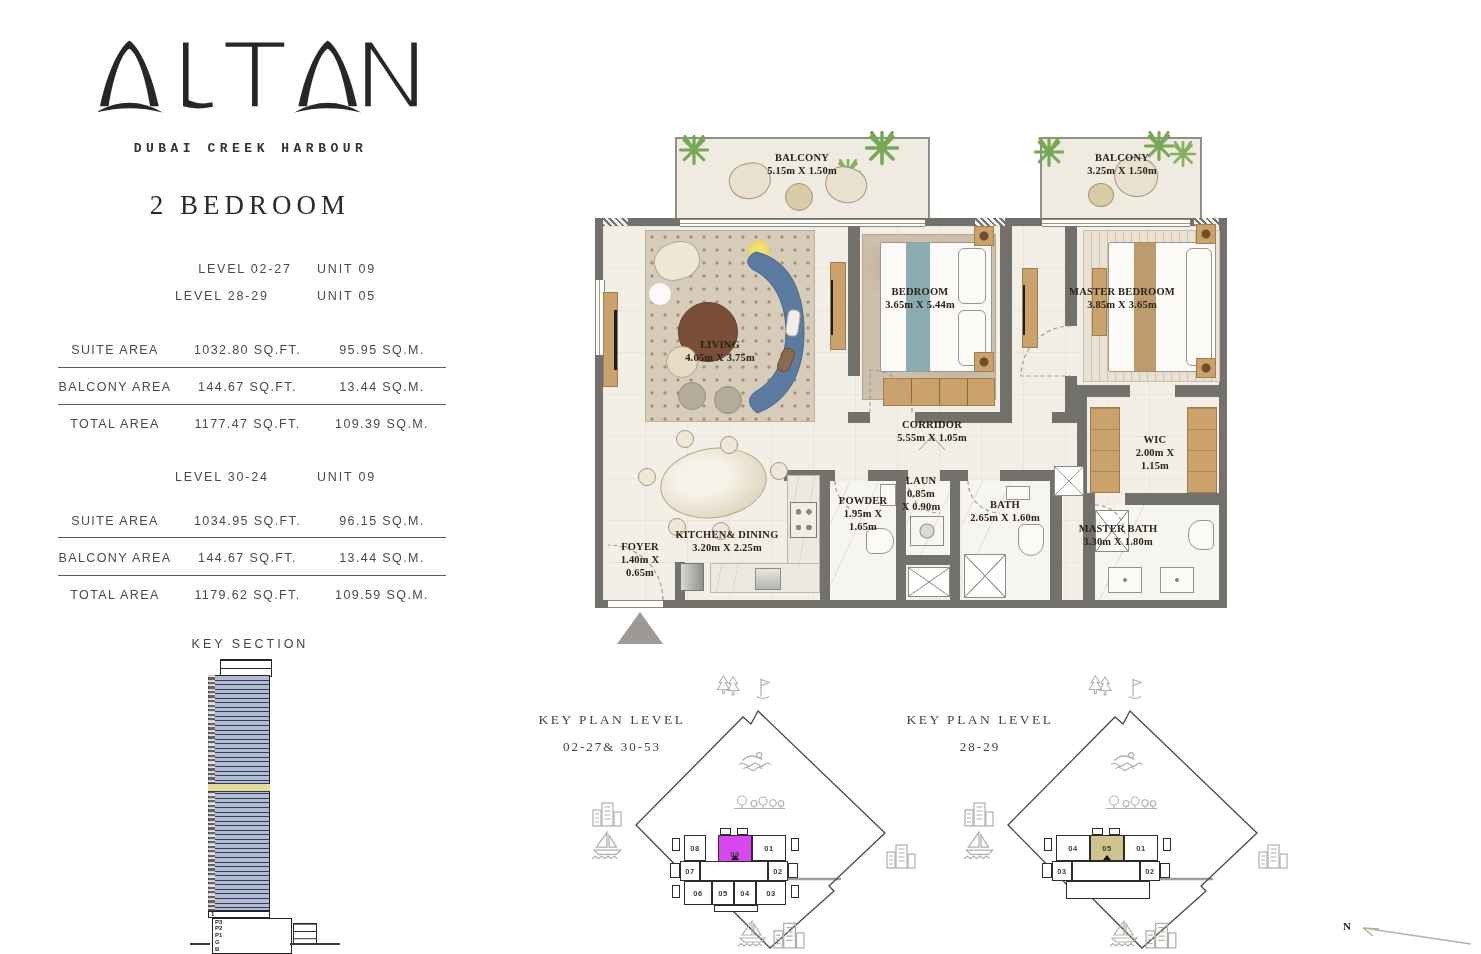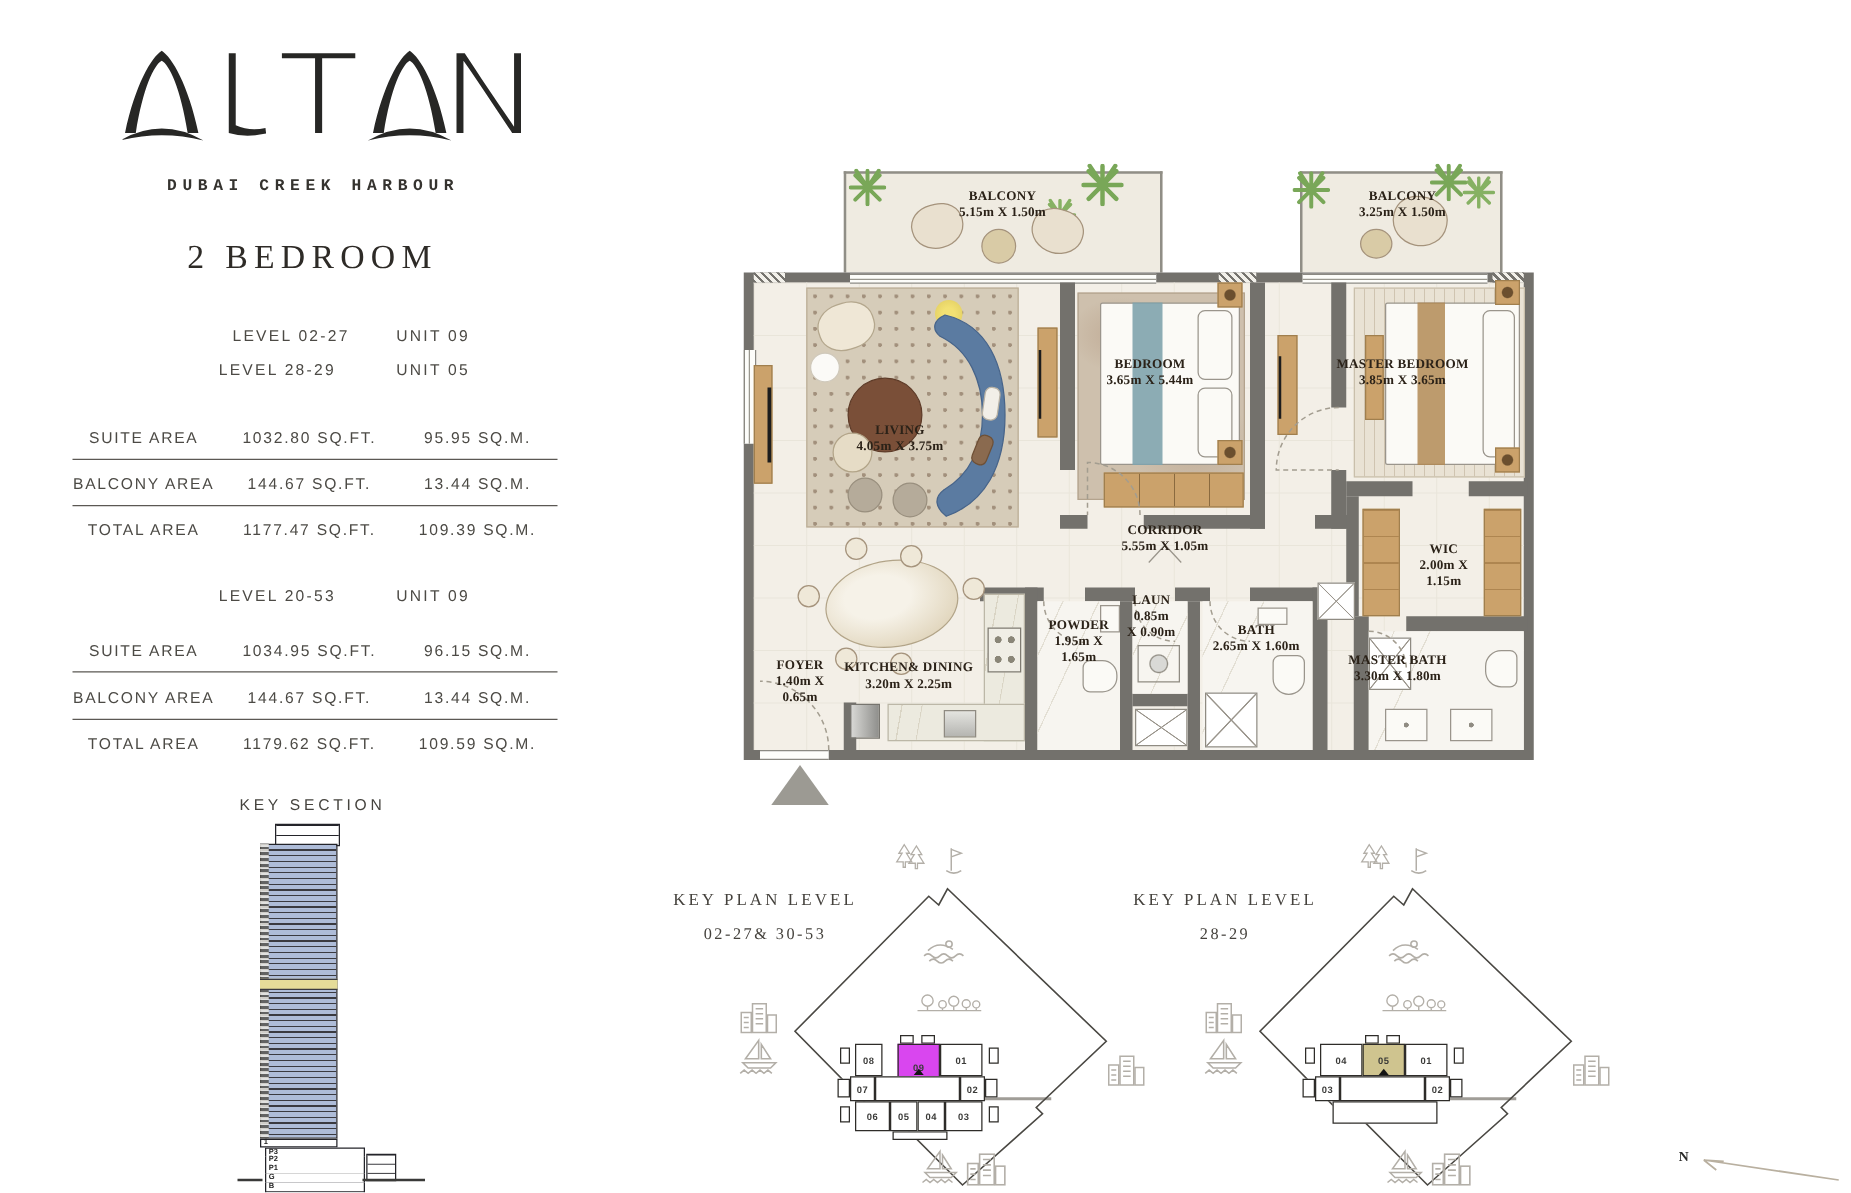--- a/index.html
+++ b/index.html
@@ -91,38 +91,38 @@
                          M-2 76 Q31 57 64 76 Q31 67.5 -2 76 Z"></path>
         <path d="M84 7 H89.5 V64 Q101 69 113 66 L113.5 70.5 Q97 74 84 70 Z"></path>
         <path d="M126 7 H184 V11 H157.8 V70 H152.2 V11 H126 Z"></path>
         <use href="#gA" x="196"></use>
         <path d="M264 70 V7 L270.5 7 C283 26 297 47 309.5 65 L309.5 7 H315 V70 L308 70 C295 51 281 29 269.5 13 L269.5 70 Z"></path>
       </g>
     </svg>
     <div class="a sub" style="left:88px;top:141px;width:325px;font-family:Liberation Mono, monospace;">DUBAI CREEK HARBOUR</div>
     <div class="a h2b" style="left:60px;top:190px;width:380px;">2 BEDROOM</div>
 
-    <div class="a lv" style="left:186px;top:262px;width:140px;">LEVEL 02-27</div>
+    <div class="a lv" style="left:175px;top:262px;width:140px;text-align:center;">LEVEL 02-27</div>
     <div class="a lv" style="left:317px;top:262px;width:100px;">UNIT 09</div>
     <div class="a lv" style="left:175px;top:289px;width:140px;">LEVEL 28-29</div>
     <div class="a lv" style="left:317px;top:289px;width:100px;">UNIT 05</div>
 
     <div class="a tc" style="left:50px;top:343px;width:130px;">SUITE AREA</div>
     <div class="a tc" style="left:190px;top:343px;width:115px;">1032.80 SQ.FT.</div>
     <div class="a tc" style="left:322px;top:343px;width:120px;">95.95 SQ.M.</div>
     <div class="a sep" style="left:58px;top:367px;width:388px;"></div>
     <div class="a tc" style="left:50px;top:380px;width:130px;">BALCONY AREA</div>
     <div class="a tc" style="left:190px;top:380px;width:115px;">144.67 SQ.FT.</div>
     <div class="a tc" style="left:322px;top:380px;width:120px;">13.44 SQ.M.</div>
     <div class="a sep" style="left:58px;top:404px;width:388px;"></div>
     <div class="a tc" style="left:50px;top:417px;width:130px;">TOTAL AREA</div>
     <div class="a tc" style="left:190px;top:417px;width:115px;">1177.47 SQ.FT.</div>
     <div class="a tc" style="left:322px;top:417px;width:120px;">109.39 SQ.M.</div>
 
-    <div class="a lv" style="left:175px;top:470px;width:140px;">LEVEL 20-53</div>
+    <div class="a lv" style="left:175px;top:470px;width:140px;">LEVEL 30-24</div>
     <div class="a lv" style="left:317px;top:470px;width:100px;">UNIT 09</div>
 
     <div class="a tc" style="left:50px;top:514px;width:130px;">SUITE AREA</div>
     <div class="a tc" style="left:190px;top:514px;width:115px;">1034.95 SQ.FT.</div>
     <div class="a tc" style="left:322px;top:514px;width:120px;">96.15 SQ.M.</div>
     <div class="a sep" style="left:58px;top:537px;width:388px;"></div>
     <div class="a tc" style="left:50px;top:551px;width:130px;">BALCONY AREA</div>
     <div class="a tc" style="left:190px;top:551px;width:115px;">144.67 SQ.FT.</div>
     <div class="a tc" style="left:322px;top:551px;width:120px;">13.44 SQ.M.</div>
     <div class="a sep" style="left:58px;top:575px;width:388px;"></div>
@@ -364,21 +364,21 @@
     </div>
     <div class="rlabel" style="left:301px;top:344px;width:60px;">
       <div>LAUN</div>
       <div>0.85m</div>
       <div>X 0.90m</div>
     </div>
     <div class="rlabel" style="left:370px;top:368px;width:90px;">
       <div>BATH</div>
       <div>2.65m X 1.60m</div>
     </div>
-    <div class="rlabel" style="left:15px;top:396px;width:70px;">
+    <div class="rlabel" style="left:15px;top:410px;width:70px;">
       <div>FOYER</div>
       <div>1.40m X</div>
       <div>0.65m</div>
     </div>
     <div class="rlabel" style="left:62px;top:398px;width:150px;">
       <div>KITCHEN&amp; DINING</div>
       <div>3.20m X 2.25m</div>
     </div>
     <div class="rlabel" style="left:453px;top:392px;width:150px;font-family:Liberation Serif, serif;">
       <div>MASTER BATH</div>

